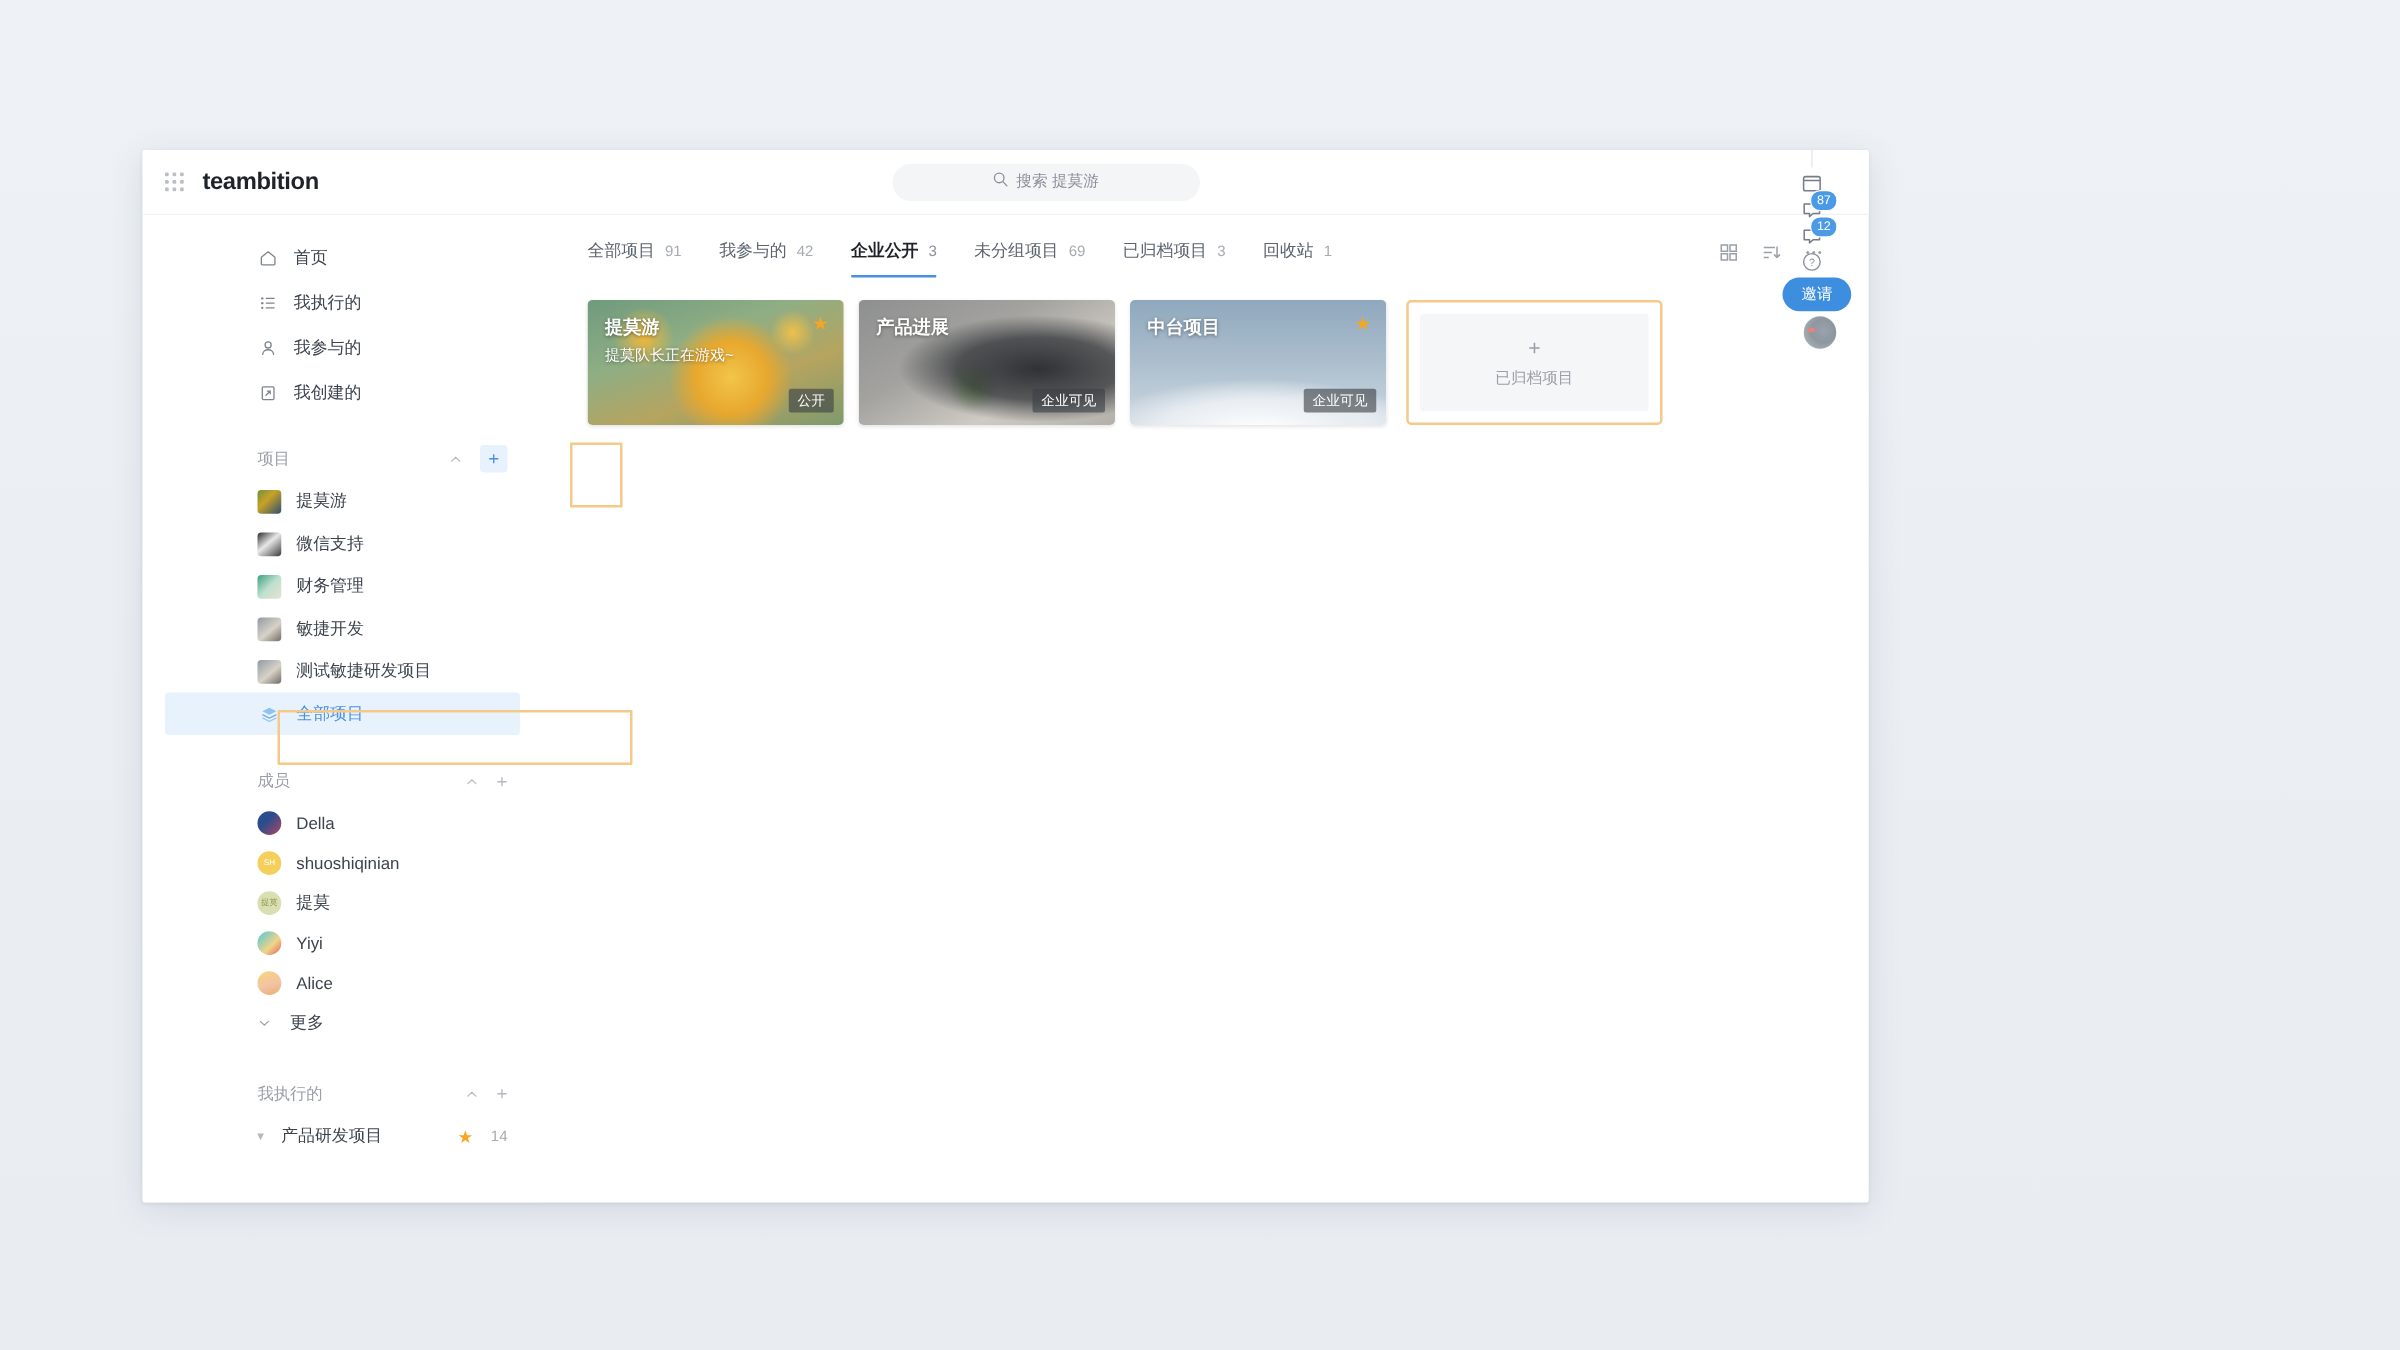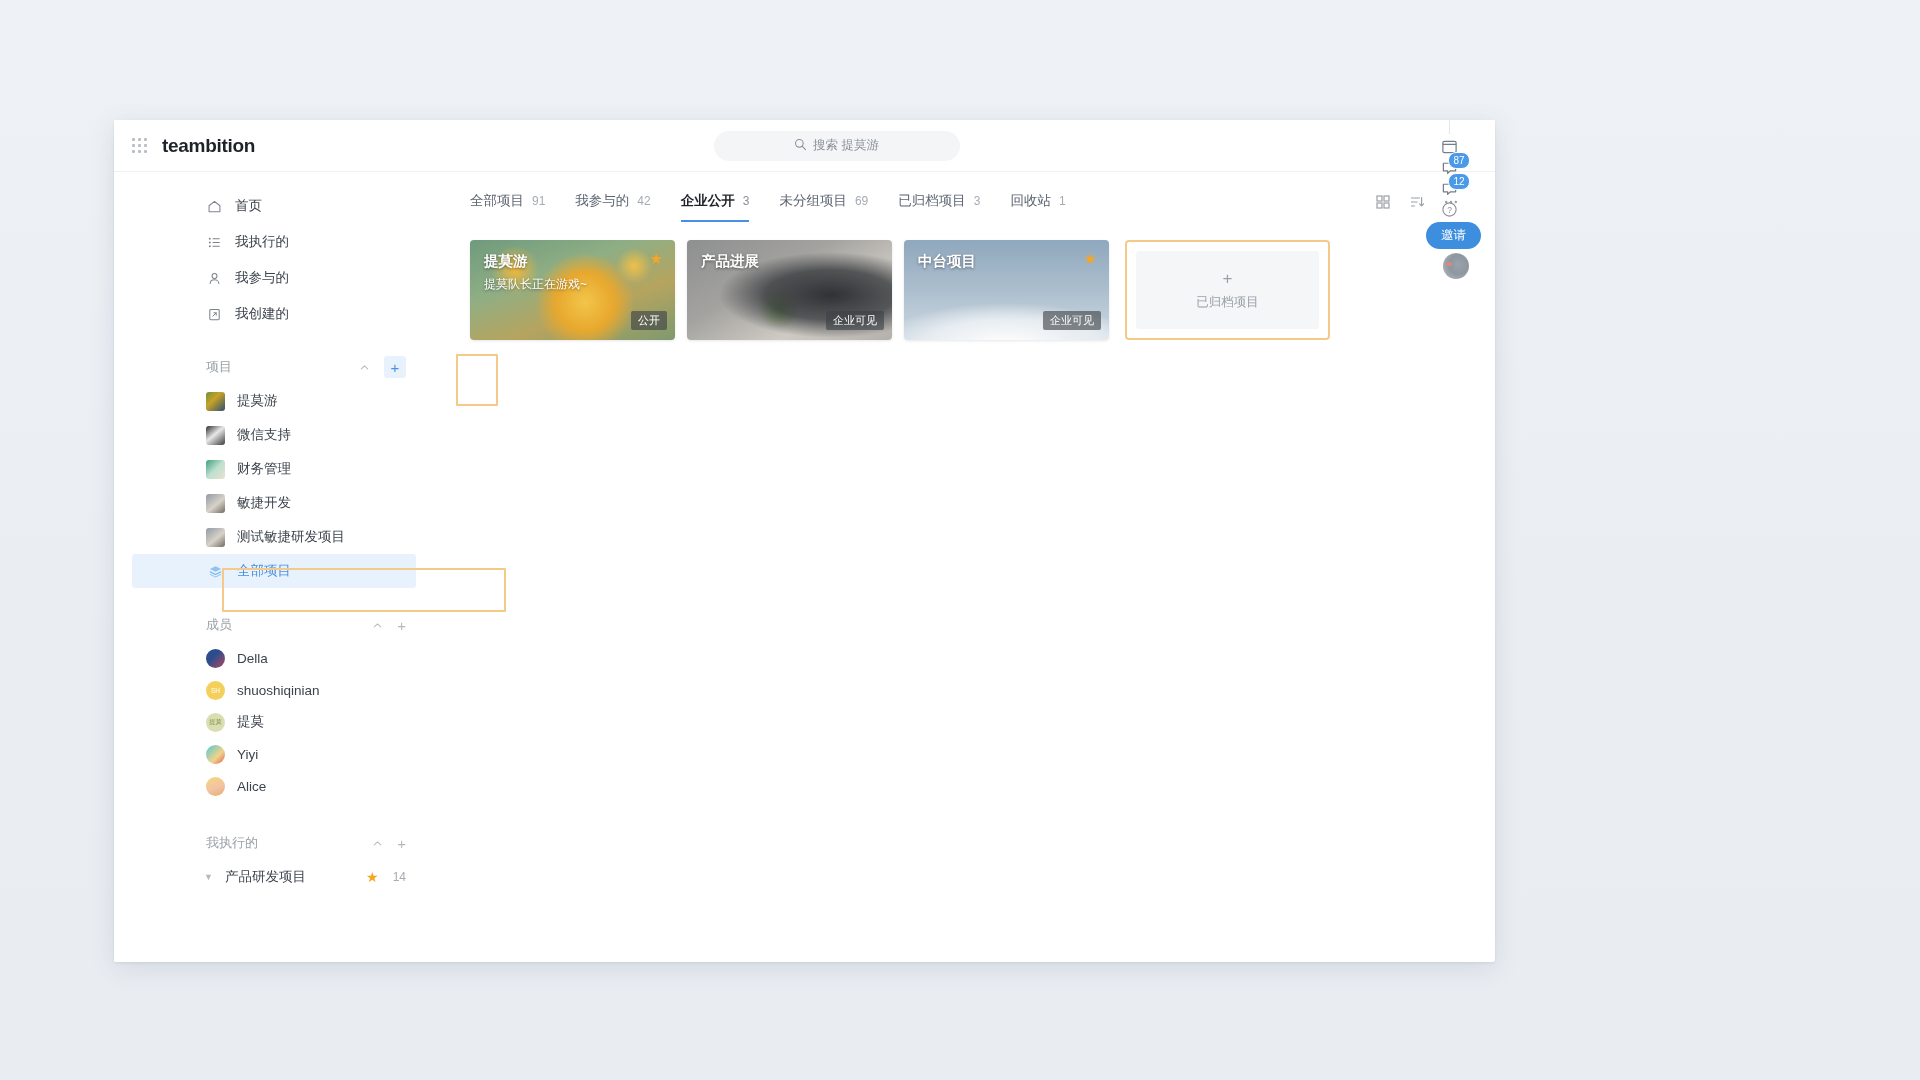--- a/index.html
+++ b/index.html
@@ -440,20 +440,28 @@
           <span class="m-av mv3">提莫</span>
           <span>提莫</span>
         </div>
         <div class="member-item">
           <span class="m-av mv4"></span>
           <span>Yiyi</span>
         </div>
         <div class="member-item">
           <span class="m-av mv5"></span>
           <span>Alice</span>
+        </div>
+        <div class="more-item">
+          <span class="ico" style="width:15px;display:flex;align-items:center;justify-content:center;">
+            <svg width="11" height="11" viewBox="0 0 12 12">
+                <path d="M2.5 4.5 6 7.8l3.5-3.3" fill="none" stroke="#9aa0a8" stroke-width="1.1" stroke-linecap="round"></path>
+              </svg>
+          </span>
+          <span>更多</span>
         </div>
 
         <div class="sec-head" style="margin-top:26px;">
           <span class="sec-title">我执行的</span>
           <span class="sec-act">
             <svg width="11" height="11" viewBox="0 0 12 12">
                 <path d="M2.5 7.5 6 4.2l3.5 3.3" fill="none" stroke="#b4b9c0" stroke-width="1.1" stroke-linecap="round"></path>
               </svg>
           </span>
           <span class="sec-act" style="margin-left:14px;font-size:15px;">+</span>

